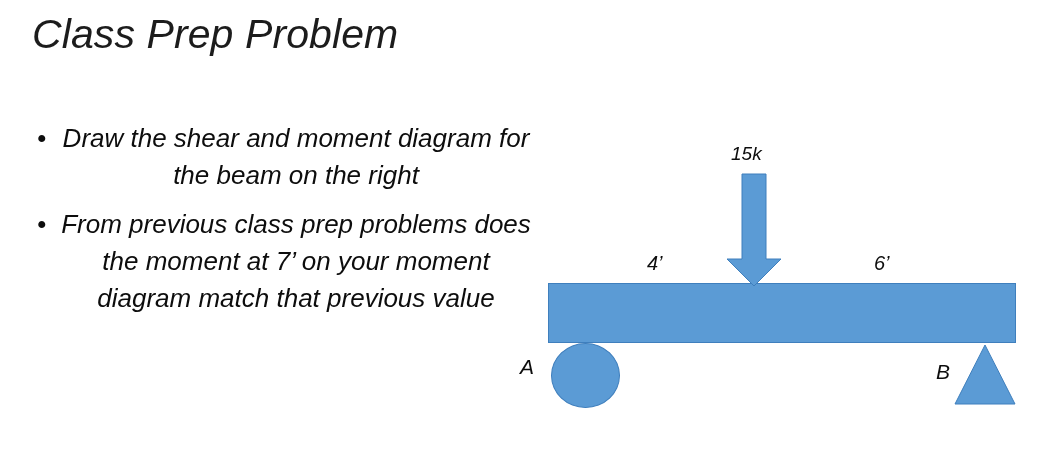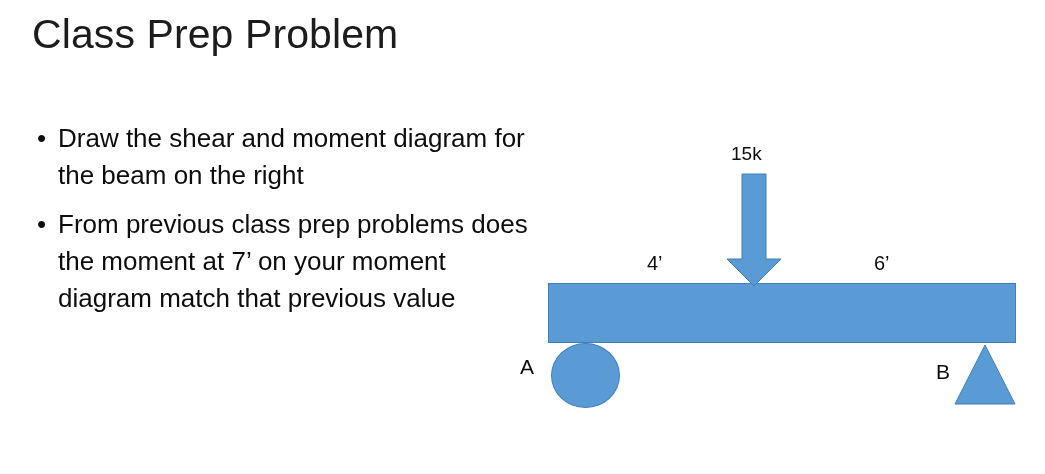--- a/index.html
+++ b/index.html
@@ -9,20 +9,21 @@
   }
   body {
     font-family: "Liberation Sans", sans-serif;
   }
   #slide {
     position: relative;
     width: 1045px;
     height: 474px;
     background: #ffffff;
     overflow: hidden;
+    font-style: italic;
   }
 
   
   #title {
     position: absolute;
     left: 32px;
     top: 10px;
     font-size: 41px;
     line-height: 1.2;
     font-weight: 300;
@@ -49,20 +50,21 @@
   .bullet-dot {
     position: absolute;
     left: 3px;
     top: 0;
     font-size: 26px;
     line-height: 1.42;
     color: #0d0d0d;
   }
   .bullet-text {
     display: block;
+    text-align: center;
   }
 
   
   #diagram {
     position: absolute;
     left: 0;
     top: 0;
     width: 1045px;
     height: 474px;
   }

